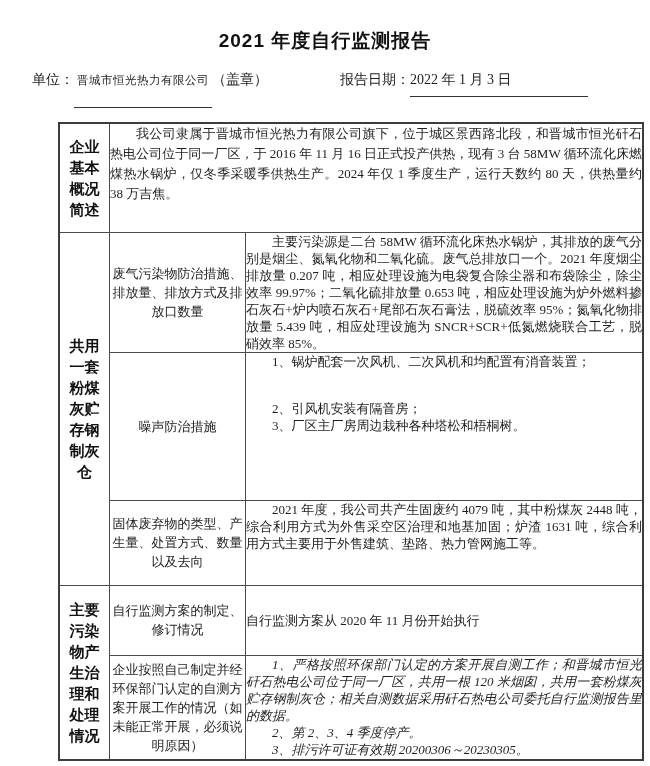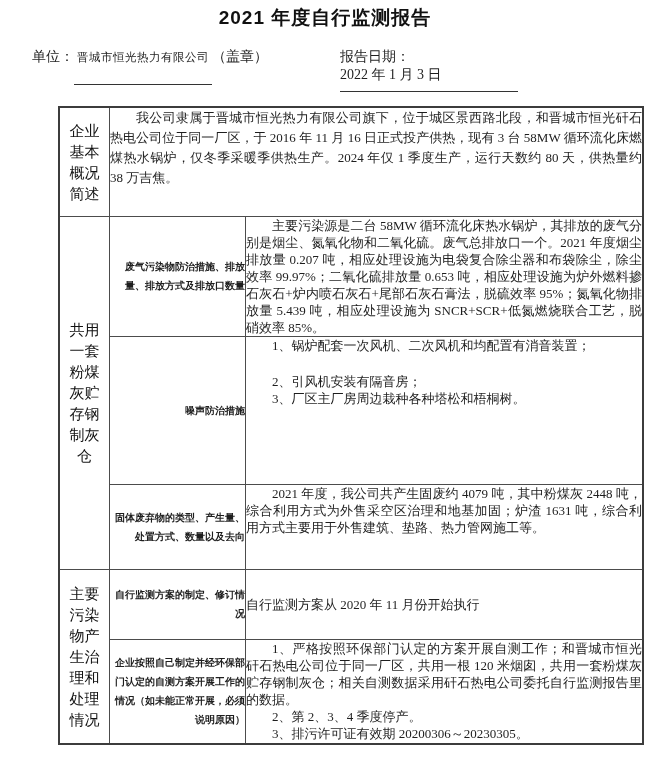--- a/index.html
+++ b/index.html
@@ -2,74 +2,74 @@
 <html><head>
 <meta charset="utf-8">
 <style>
   html,body { margin:0; padding:0; }
   body {
     width:650px; height:766px; background:#ffffff; overflow:hidden;
     font-family:"Liberation Serif","DejaVu Serif",serif; color:#1e1e1e;
     -webkit-font-smoothing:antialiased;
   }
   .title {
-    text-align:center; padding-top:5px;
+    text-align:center; padding-top:28px;
     font-family:"Liberation Sans","DejaVu Sans",sans-serif;
     font-weight:bold; font-size:19px; letter-spacing:1px; color:#111;
   }
   .meta-line {
     display:flex; align-items:baseline;
     margin:17px 0 0 32px; font-size:14px; white-space:nowrap;
   }
   .unit-label { font-size:14px; }
   .unit-name {
     font-size:11.5px; border-bottom:1px solid #333;
     padding:0 3px 19px 3px; letter-spacing:0.5px;
   }
   .seal { font-size:14px; }
-  .date-group { margin-left:72px; display:flex; align-items:baseline;flex-direction:column; }
+  .date-group { margin-left:72px; display:flex; align-items:baseline; }
   .date-label { font-size:14px; }
   .date-value {
     display:inline-block; width:178px; text-align:left;
     border-bottom:1px solid #333; font-size:14px; padding-bottom:7px;
   }
   table.report {
     border-collapse:collapse; table-layout:fixed;
     margin:14px 0 0 58px;
     border:2px solid #3c3c3c;
   }
   table.report td {
     border:1px solid #4c4c4c; padding:0; overflow:hidden;
   }
   td.sec {
     width:49px; text-align:center; vertical-align:middle;
     font-family:"Liberation Sans","DejaVu Sans",sans-serif;
-    font-weight:normal; font-size:15px; line-height:21px; color:#111;
+    font-weight:bold; font-size:15px; line-height:21px; color:#111;
   }
   td.sec .vert { width:32px; margin:0 auto; word-break:break-all; }
   td.lbl {
-    width:135px; text-align:right; vertical-align:middle;
-    font-size:10px; line-height:19px; padding:2px 3px;font-weight:bold;
+    width:135px; text-align:center; vertical-align:middle;
+    font-size:13px; line-height:19px; padding:2px 3px;
   }
   td.cnt {
     width:396px; font-size:13px; line-height:17px;
     text-align:justify; vertical-align:top; padding:4px 9px 3px 7px;
   }
   .indent { text-indent:2em; }
   tr.r1 { height:109px; }
   tr.r2 { height:118px; }
   tr.r3 { height:148px; }
   tr.r4 { height:85px; }
   tr.r5 { height:70px; }
   tr.r6 { height:105px; }
   td.cnt-profile { line-height:20px; padding-top:9px; }
   td.cnt-noise { padding-top:23px; }
-  .noise-item-first { margin-bottom:19px; }
+  .noise-item-first { margin-bottom:30px; }
   td.cnt-plan { vertical-align:middle; text-align:left; padding-left:34px; }
-  td.cnt-impl { padding-top:9px; }
+  td.cnt-impl { padding-top:9px;font-style:italic; }
   td.cnt-solid { padding-top:6px; }
 </style>
 </head>
 <body>
 
 <div class="title">2021 年度自行监测报告</div>
 
 <div class="meta-line">
   <span class="unit-label">单位：</span>
   <span class="unit-name">晋城市恒光热力有限公司</span>

